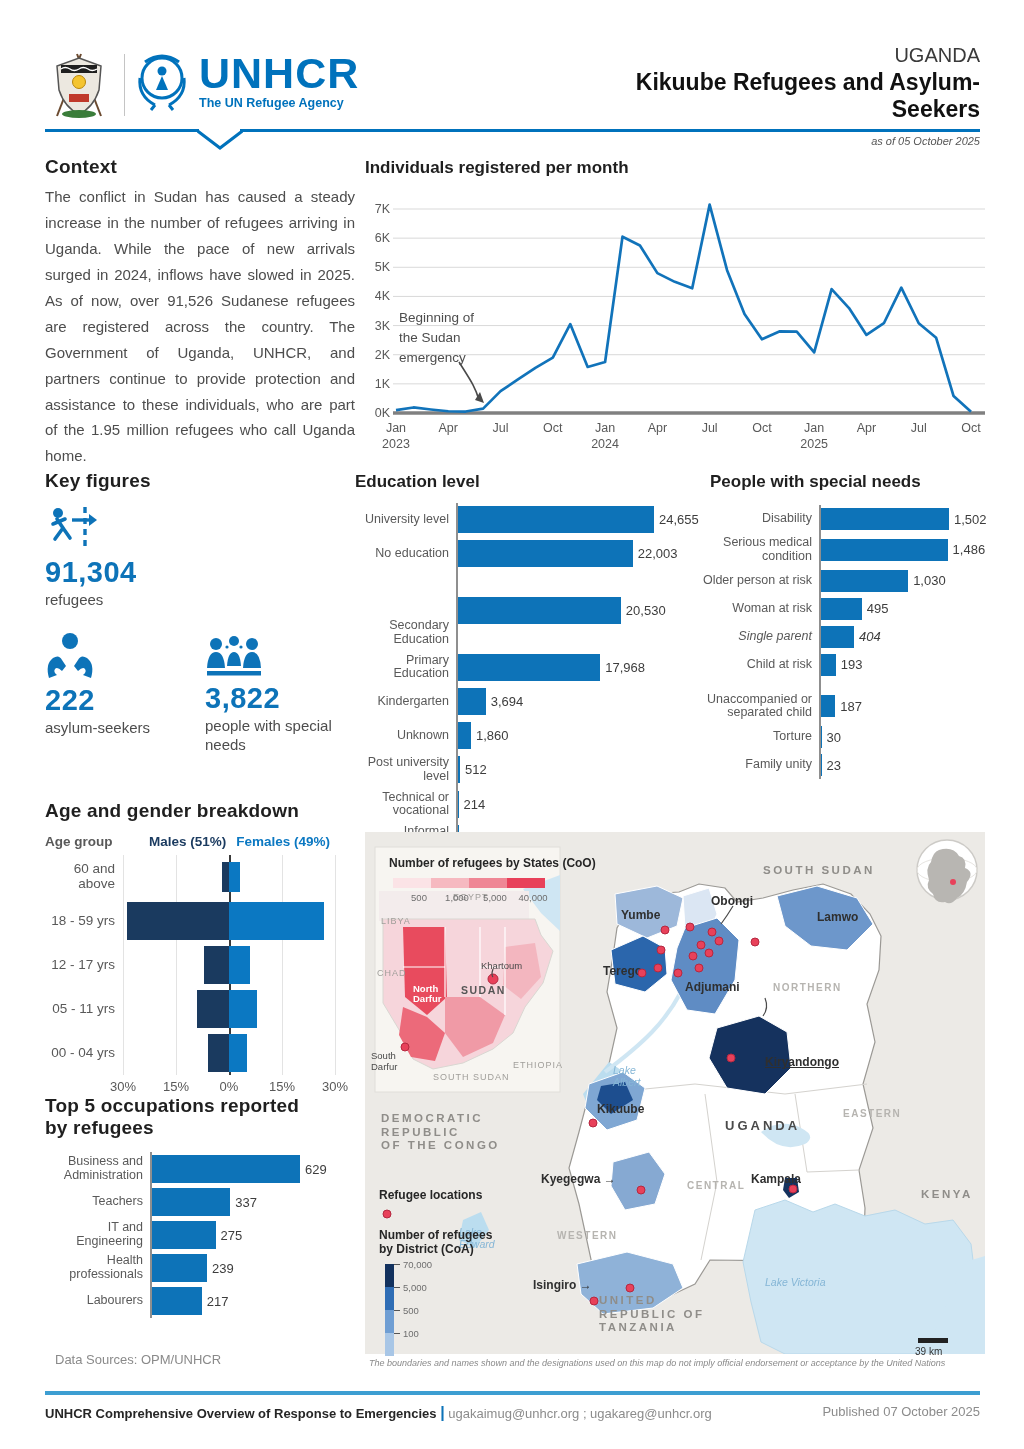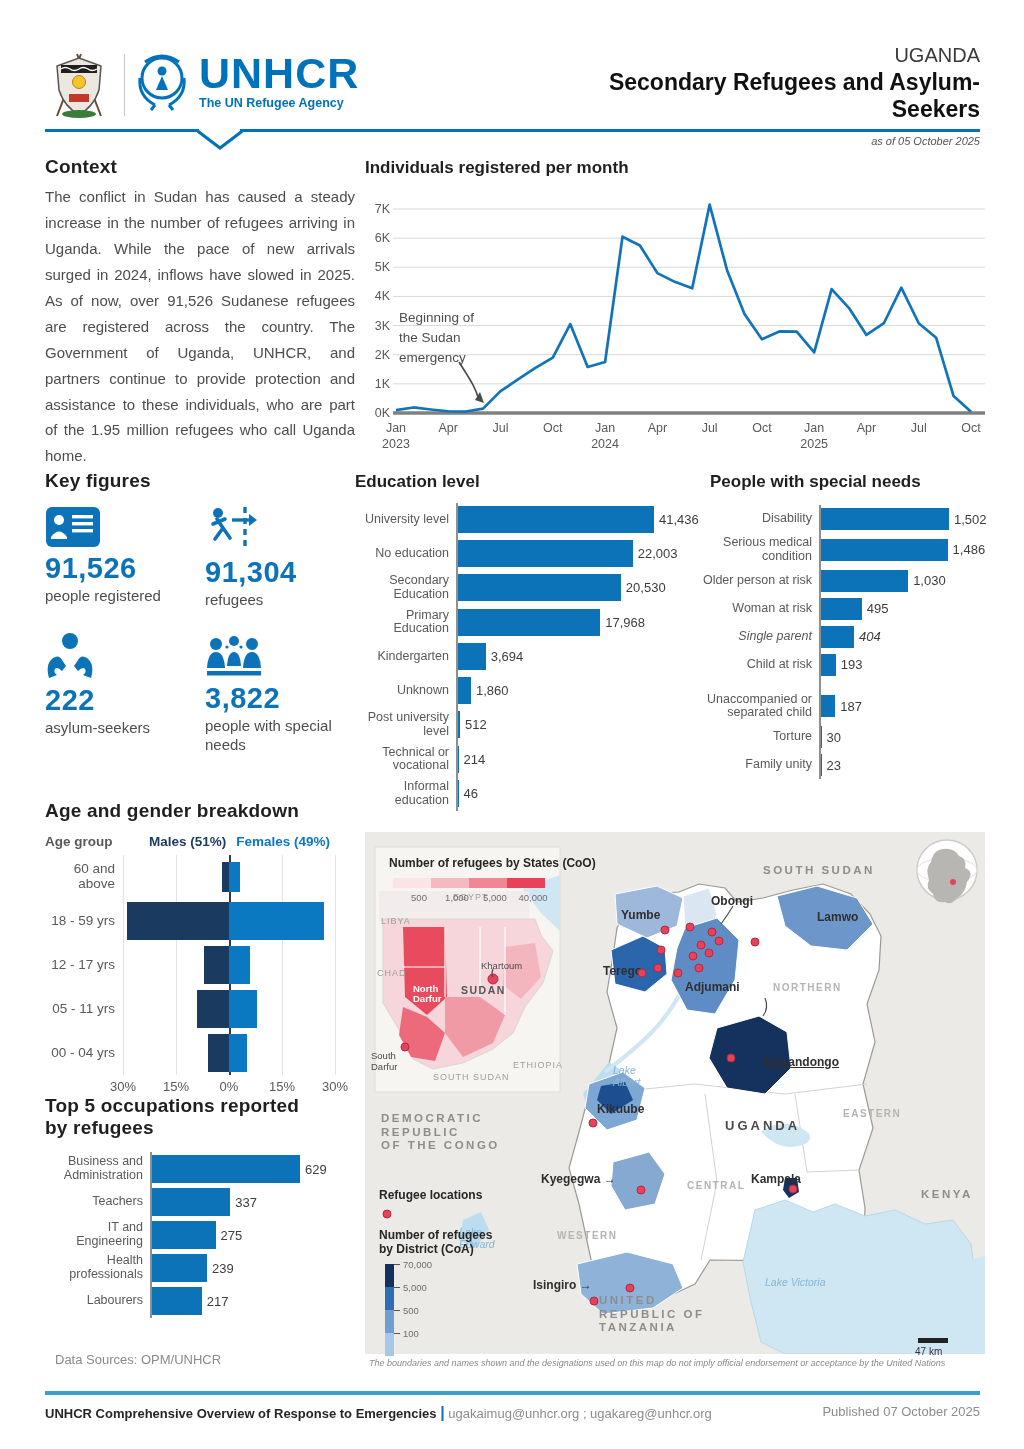--- a/index.html
+++ b/index.html
@@ -90,21 +90,21 @@
       <path d="M51 26 Q53 44 36 53" stroke="#0072bc" stroke-width="3" fill="none"></path>
       <path d="M22 53 l-4 5 M36 53 l4 5" stroke="#0072bc" stroke-width="3" fill="none"></path>
     </svg>
     <div style="margin-left:8px;">
       <div class="org-name">UNHCR</div>
       <div class="org-tag">The UN Refugee Agency</div>
     </div>
   </div>
   <div class="abs" style="left:560px;top:44px;width:420px;">
     <div class="hdr-country">UGANDA</div>
-    <div class="hdr-title">Secondary Refugees and Asylum-Seekers</div>
+    <div class="hdr-title">Kikuube Refugees and Asylum-Seekers</div>
     <div class="hdr-asof">as of 05 October 2025</div>
   </div>
   <div class="abs rule" style="left:45px;top:129px;width:154px;"></div>
   <div class="abs rule" style="left:240px;top:129px;width:740px;"></div>
   <svg class="abs" style="left:197px;top:129px;" width="46" height="22" viewBox="0 0 46 22">
     <polyline points="0,1.5 23,19 46,1.5" fill="none" stroke="#0072bc" stroke-width="3"></polyline>
   </svg>
 
   <div class="abs" style="left:45px;top:156px;width:310px;">
     <div class="sec-h">Context</div>
@@ -146,32 +146,20 @@
       <text x="608" y="242" text-anchor="middle" font-size="12.5" fill="#595959">Oct</text>
       <polyline points="33,220.0857142857143 50.42424242424242,217.46285714285713 67.84848484848484,219.50285714285715 85.27272727272728,221.25142857142856 102.6969696969697,221.54285714285714 120.12121212121212,218.62857142857143 137.54545454545456,201.14285714285714 154.96969696969697,189.4857142857143 172.3939393939394,177.82857142857142 189.8181818181818,167.62857142857143 207.24242424242425,134.1142857142857 224.66666666666666,176.95428571428573 242.0909090909091,172 259.5151515151515,46.68571428571428 276.93939393939394,55.428571428571445 294.3636363636364,83.1142857142857 311.7878787878788,91.85714285714286 329.2121212121212,98.26857142857143 346.6363636363636,14.628571428571433 364.06060606060606,80.20000000000002 381.4848484848485,123.91428571428571 398.90909090909093,149.26857142857142 416.3333333333333,141.39999999999998 433.75757575757575,141.69142857142856 451.1818181818182,162.38285714285715 468.6060606060606,99.14285714285715 486.030303030303,118.08571428571429 503.45454545454544,144.89714285714285 520.8787878787879,133.24 538.3030303030303,97.68571428571428 555.7272727272727,133.24 573.1515151515151,147.81142857142856 590.5757575757576,206.09714285714287 608,221.83428571428573" fill="none" stroke="#1173ba" stroke-width="2.7" stroke-linejoin="round"></polyline>
       <text x="36" y="132" font-size="13.5" fill="#4d4d4d"><tspan x="36" dy="0">Beginning of</tspan><tspan x="36" dy="20">the Sudan</tspan><tspan x="36" dy="20">emergency</tspan></text>
       <path d="M96 172 C106 188 112 196 116 210" stroke="#4a4a4a" stroke-width="1.6" fill="none"></path>
       <polygon points="112,210 121,213 117,202" fill="#4a4a4a"></polygon>
     </svg>
 
   <div class="abs" style="left:45px;top:470px;width:315px;">
     <div class="sec-h">Key figures</div>
     <div style="display:flex;margin-top:14px;">
-      <div style="width:160px;">
-        <svg width="56" height="42" viewBox="0 0 56 42">
-          <rect x="1" y="1" width="54" height="40" rx="6" fill="#0d73b8"></rect>
-          <circle cx="14" cy="14" r="5" fill="#fff"></circle>
-          <path d="M6 31 q8 -11 16 0 v2 h-16 Z" fill="#fff"></path>
-          <rect x="27" y="9" width="21" height="3.4" fill="#fff"></rect>
-          <rect x="27" y="16" width="21" height="3.4" fill="#fff"></rect>
-          <rect x="27" y="23" width="21" height="3.4" fill="#fff"></rect>
-        </svg>
-        <div class="kf-num">91,526</div>
-        <div class="kf-lab">people registered</div>
-      </div>
       <div style="width:150px;">
         <svg width="52" height="46" viewBox="0 0 52 46">
           <line x1="40" y1="1" x2="40" y2="45" stroke="#0d73b8" stroke-width="3.4" stroke-dasharray="6 5"></line>
           <circle cx="13" cy="7" r="5" fill="#0d73b8"></circle>
           <path d="M12 13 l6 9 -8 11 M18 22 l7 10 M8 18 l12 -5" stroke="#0d73b8" stroke-width="3.6" fill="none" stroke-linecap="round"></path>
           <line x1="27" y1="14" x2="44" y2="14" stroke="#0d73b8" stroke-width="3.4"></line>
           <path d="M44 8 l8 6 -8 6 Z" fill="#0d73b8"></path>
         </svg>
         <div class="kf-num">91,304</div>
         <div class="kf-lab">refugees</div>
@@ -205,29 +193,29 @@
     </div>
   </div>
 
   <div class="abs" style="left:355px;top:472px;width:345px;">
     <div class="chart-h">Education level</div>
     <div class="hchart" style="margin-top:14px;">
         <div class="haxis" style="left: 101px; top: -3px; bottom: -3px;"></div>
         <div class="hrow" style="margin-bottom: 7px;">
           <div class="hlabel" style="width: 94px;">University level</div>
           <div class="hbarfill" style="height: 27px; width: 198px;"></div>
-          <div class="hvalue">41,436</div>
+          <div class="hvalue">24,655</div>
         </div>
         <div class="hrow" style="margin-bottom: 7px;">
           <div class="hlabel" style="width: 94px;">No education</div>
           <div class="hbarfill" style="height: 27px; width: 176.702px;"></div>
           <div class="hvalue">22,003</div>
         </div>
         <div class="hrow" style="margin-bottom: 7px;">
-          <div class="hlabel" style="width: 94px;">Secondary Education</div>
+          <div class="hlabel" style="width: 94px; margin-top: 45px;">Secondary Education</div>
           <div class="hbarfill" style="height: 27px; width: 164.873px;"></div>
           <div class="hvalue">20,530</div>
         </div>
         <div class="hrow" style="margin-bottom: 7px;">
           <div class="hlabel" style="width: 94px;">Primary Education</div>
           <div class="hbarfill" style="height: 27px; width: 144.298px;"></div>
           <div class="hvalue">17,968</div>
         </div>
         <div class="hrow" style="margin-bottom: 7px;">
           <div class="hlabel" style="width: 94px;">Kindergarten</div>
@@ -561,21 +549,21 @@
         <div style="position: absolute; left: 29px; top: 455px; width: 6px; height: 1px; background: rgb(85, 85, 85);"></div>
         <div class="mleg-stop" style="position: absolute; left: 38px; top: 450px;">5,000</div>
         <div class="dleg-seg" style="left: 20px; top: 478px; height: 23px; background: rgb(111, 158, 211);"></div>
         <div style="position: absolute; left: 29px; top: 478px; width: 6px; height: 1px; background: rgb(85, 85, 85);"></div>
         <div class="mleg-stop" style="position: absolute; left: 38px; top: 473px;">500</div>
         <div class="dleg-seg" style="left: 20px; top: 501px; height: 23px; background: rgb(168, 198, 230);"></div>
         <div style="position: absolute; left: 29px; top: 501px; width: 6px; height: 1px; background: rgb(85, 85, 85);"></div>
         <div class="mleg-stop" style="position: absolute; left: 38px; top: 496px;">100</div>
       </div>
 
-    <div class="mleg-stop" style="position:absolute;left:550px;top:514px;font-size:10px;color:#333;">47 km</div>
+    <div class="mleg-stop" style="position:absolute;left:550px;top:514px;font-size:10px;color:#333;">39 km</div>
 
     <div class="abs disclaimer" style="left:4px;top:526px;width:608px;">The boundaries and names shown and the designations used on this map do not imply official endorsement or acceptance by the United Nations</div>
   </div>
 
   <div class="abs ft-rule" style="left:45px;top:1391px;width:935px;"></div>
   <div class="abs" style="left:45px;top:1404px;width:935px;display:flex;justify-content:space-between;">
     <div>
       <span class="ft-left">UNHCR Comprehensive Overview of Response to Emergencies </span><span class="ft-pipe">|</span><span class="ft-gray"> ugakaimug@unhcr.org ; ugakareg@unhcr.org</span>
     </div>
     <div class="ft-gray">Published  07 October 2025</div>

